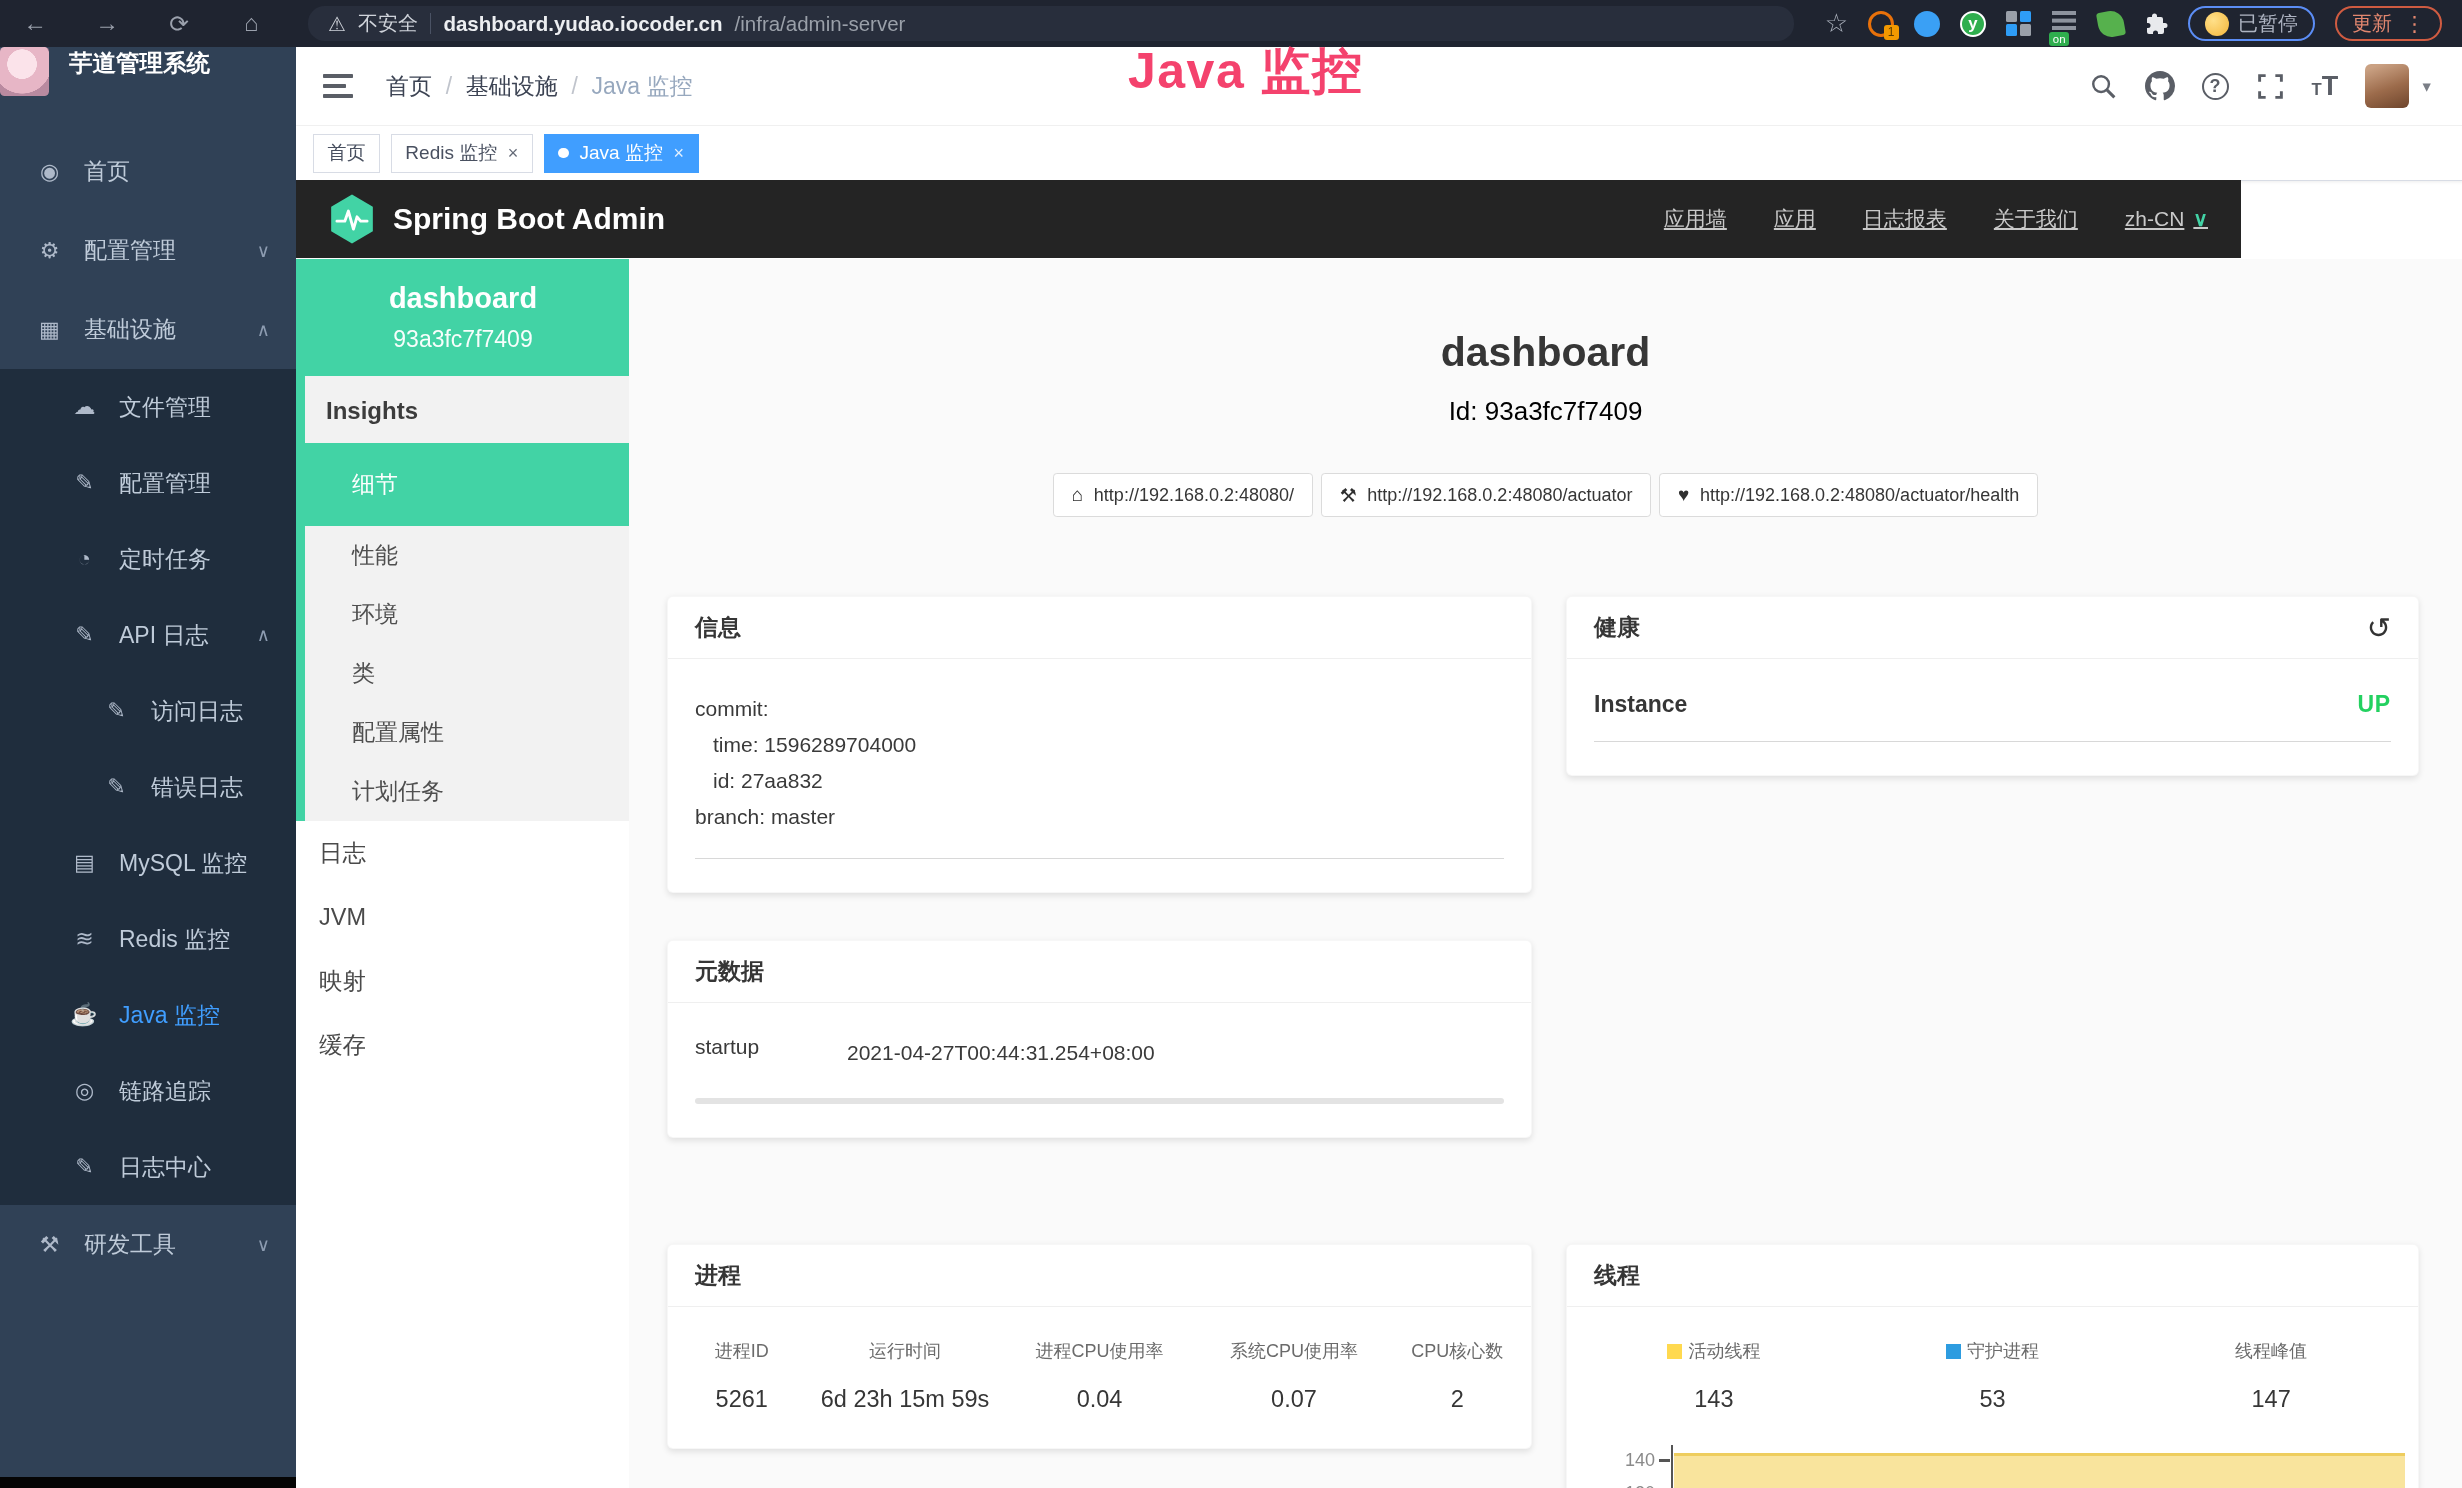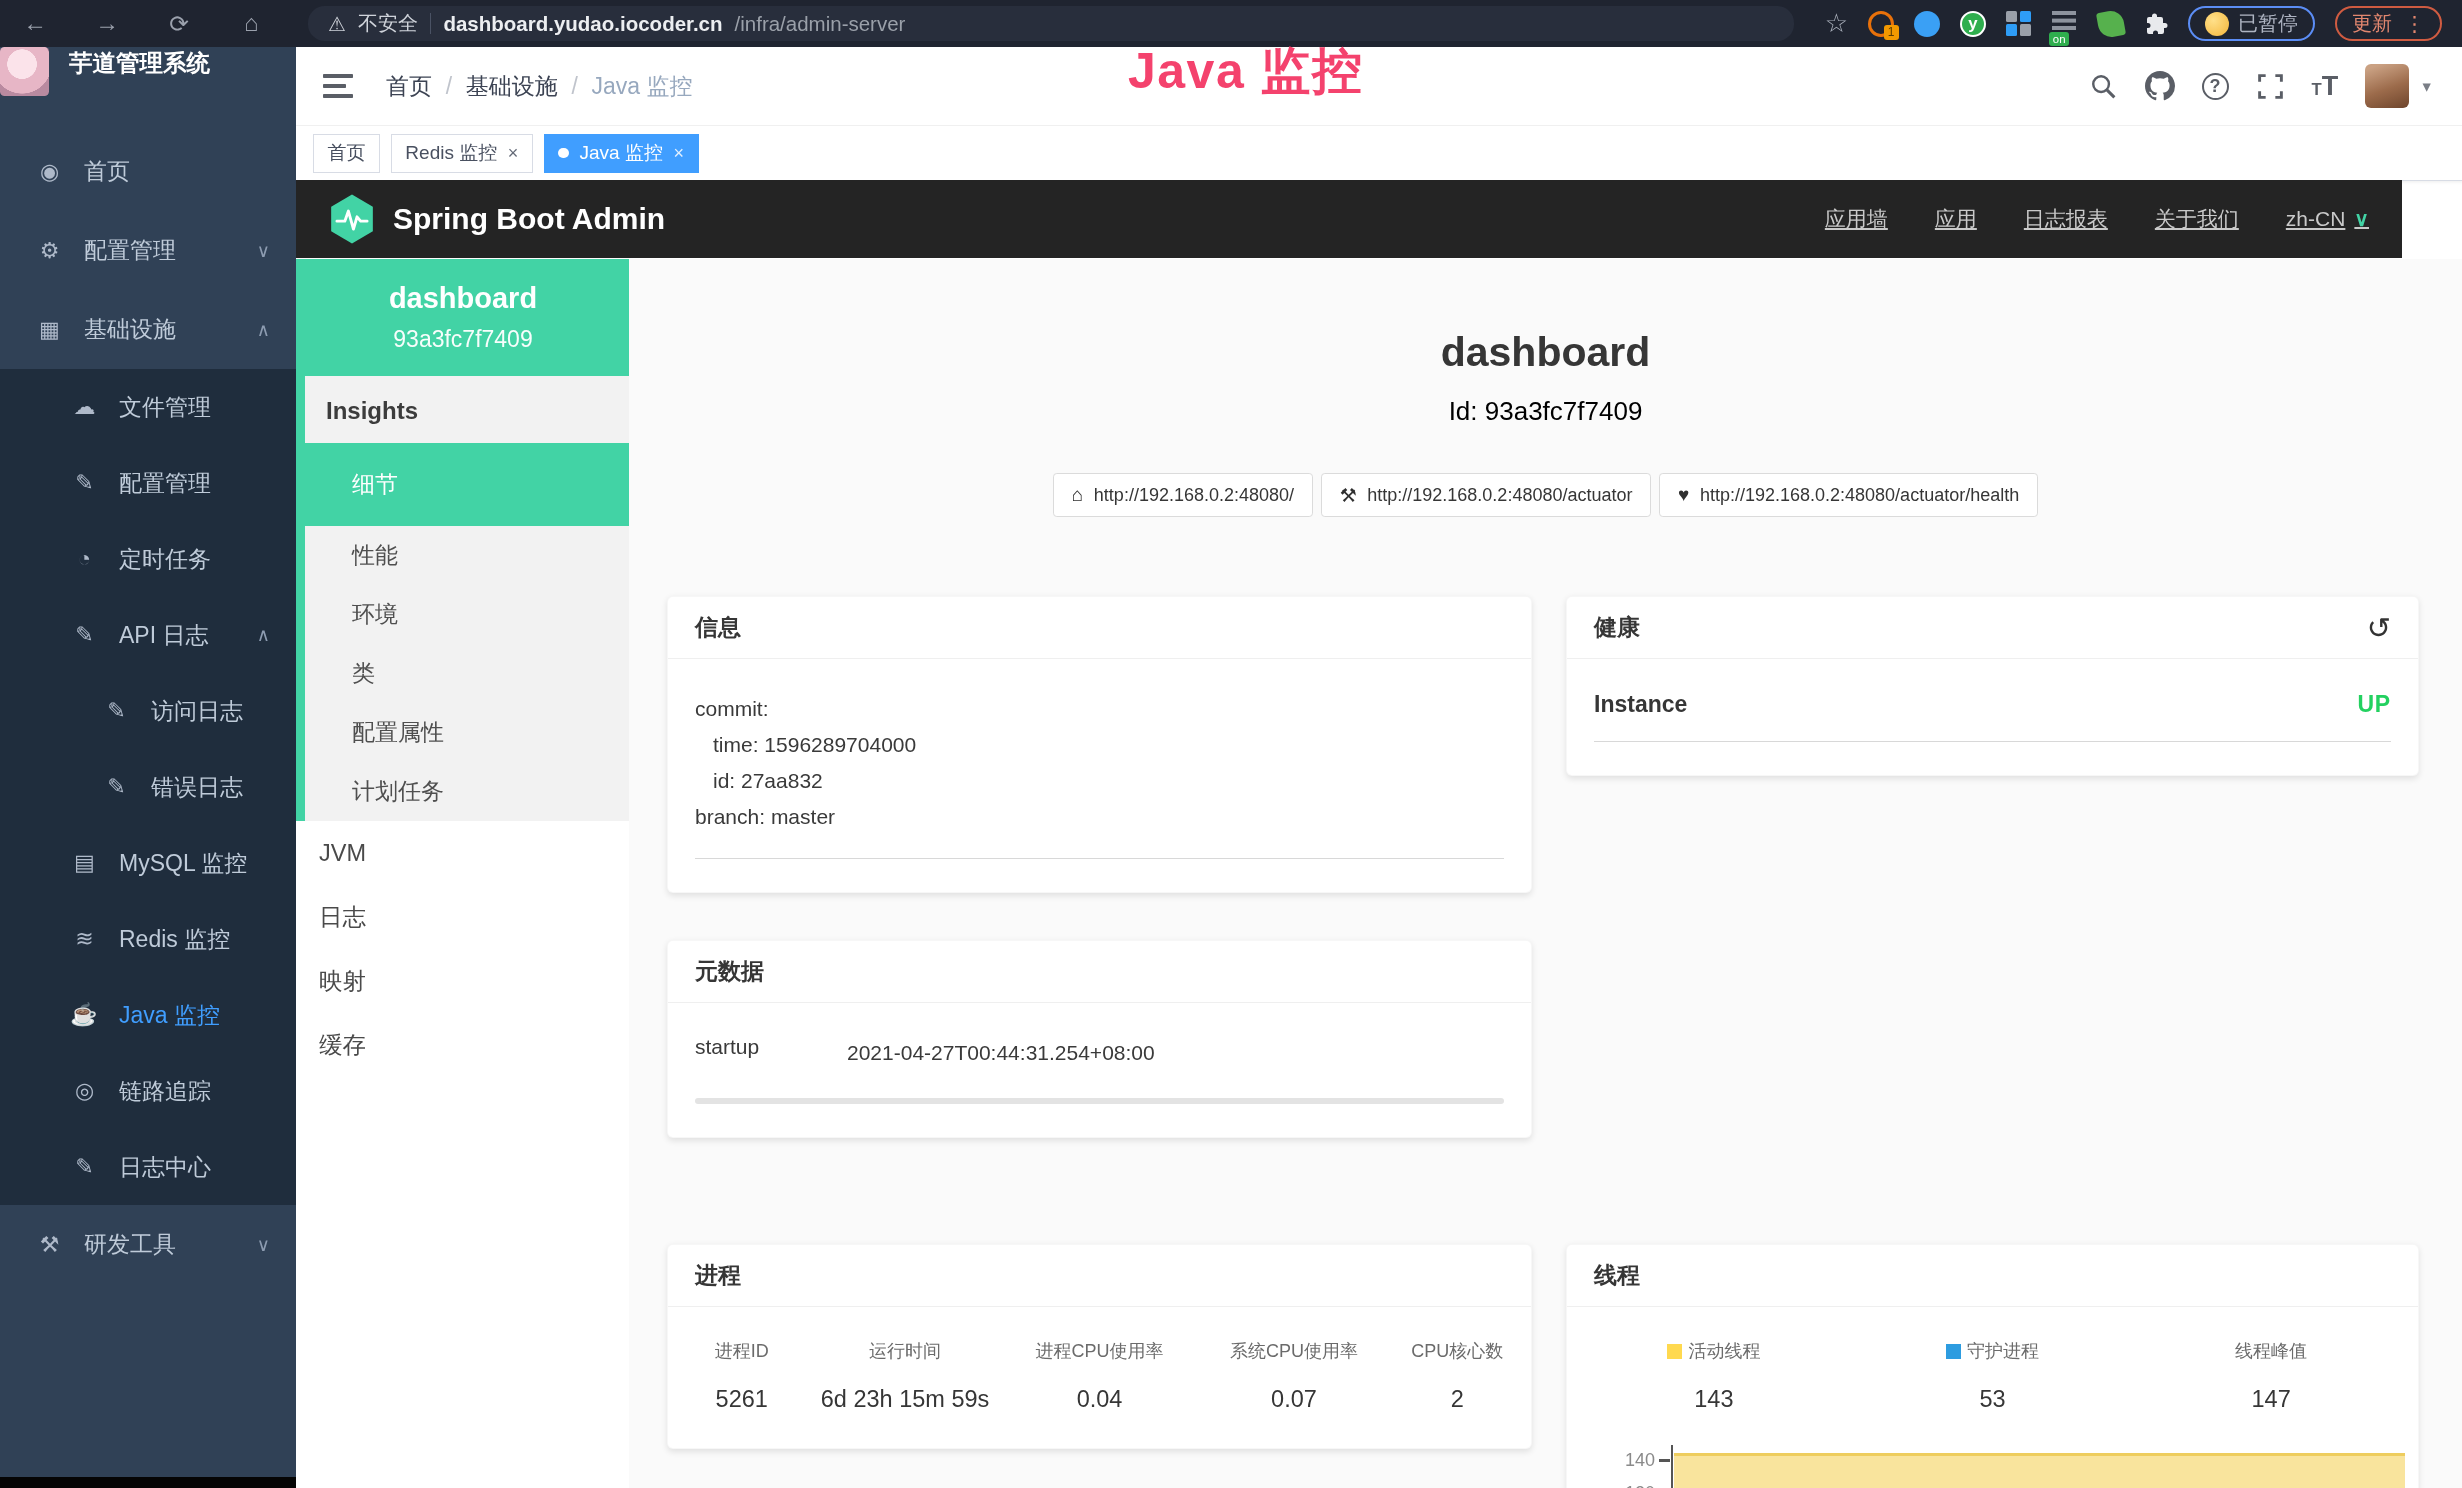--- a/index.html
+++ b/index.html
@@ -82,21 +82,21 @@
   .tags-bar { position:absolute; left:296px; top:126px; width:2167px; height:55px; background:#fff;
     border-bottom:0.8px solid #d8dce5; box-shadow:0 1.5px 3px rgba(0,0,0,.06);
     display:flex; align-items:center; padding-left:16.7px; gap:10.6px; }
   .tag { height:39px; display:flex; align-items:center; gap:10.6px; padding:0 13.7px;
     border:0.8px solid #d8dce5; background:#fff; color:#495060; font-size:19px; }
   .tag.active { background:#409EFF; border-color:#409EFF; color:#fff; }
   .tag .dot { width:10.6px; height:10.6px; border-radius:50%; background:#fff; }
   .tag .close { font-size:18px; opacity:.85; }
 
   
-  .sba-header { position:absolute; left:296px; top:180px; width:2106px; height:78px; background:#242424;
+  .sba-header { position:absolute; left:296px; top:180px; width:1945px; height:78px; background:#242424;
     display:flex; align-items:center; padding:0 33px; }
   .sba-brand { display:flex; align-items:center; gap:18px; }
   .sba-brand-name { font-size:30px; font-weight:bold; color:#fff; }
   .sba-nav { margin-left:auto; display:flex; align-items:center; gap:47px; font-size:21px; color:#c9c9c9;text-decoration:underline; }
   .sba-lang { display:flex; align-items:center; gap:9px; }
   .sba-lang .caret { color:#42d3a5; font-weight:bold; font-size:20px; }
 
   
   .sba-side { position:absolute; left:296px; top:259px; width:334px; height:1230px; background:#fff;
     box-shadow:1.5px 0 3px rgba(0,0,0,.04); }
@@ -362,22 +362,22 @@
     </div>
     <div class="sba-group">
       <div class="group-label">Insights</div>
       <div class="sba-item active">细节</div>
       <div class="sba-item">性能</div>
       <div class="sba-item">环境</div>
       <div class="sba-item">类</div>
       <div class="sba-item">配置属性</div>
       <div class="sba-item">计划任务</div>
     </div>
+    <div class="sba-root-item">日志</div>
     <div class="sba-root-item">JVM</div>
-    <div class="sba-root-item">日志</div>
     <div class="sba-root-item">映射</div>
     <div class="sba-root-item">缓存</div>
   </aside>
 
   <main class="sba-main">
     <div class="hero">
       <div class="hero-title">dashboard</div>
       <div class="hero-id">Id: 93a3fc7f7409</div>
       <div class="links">
         <span class="link-btn">

